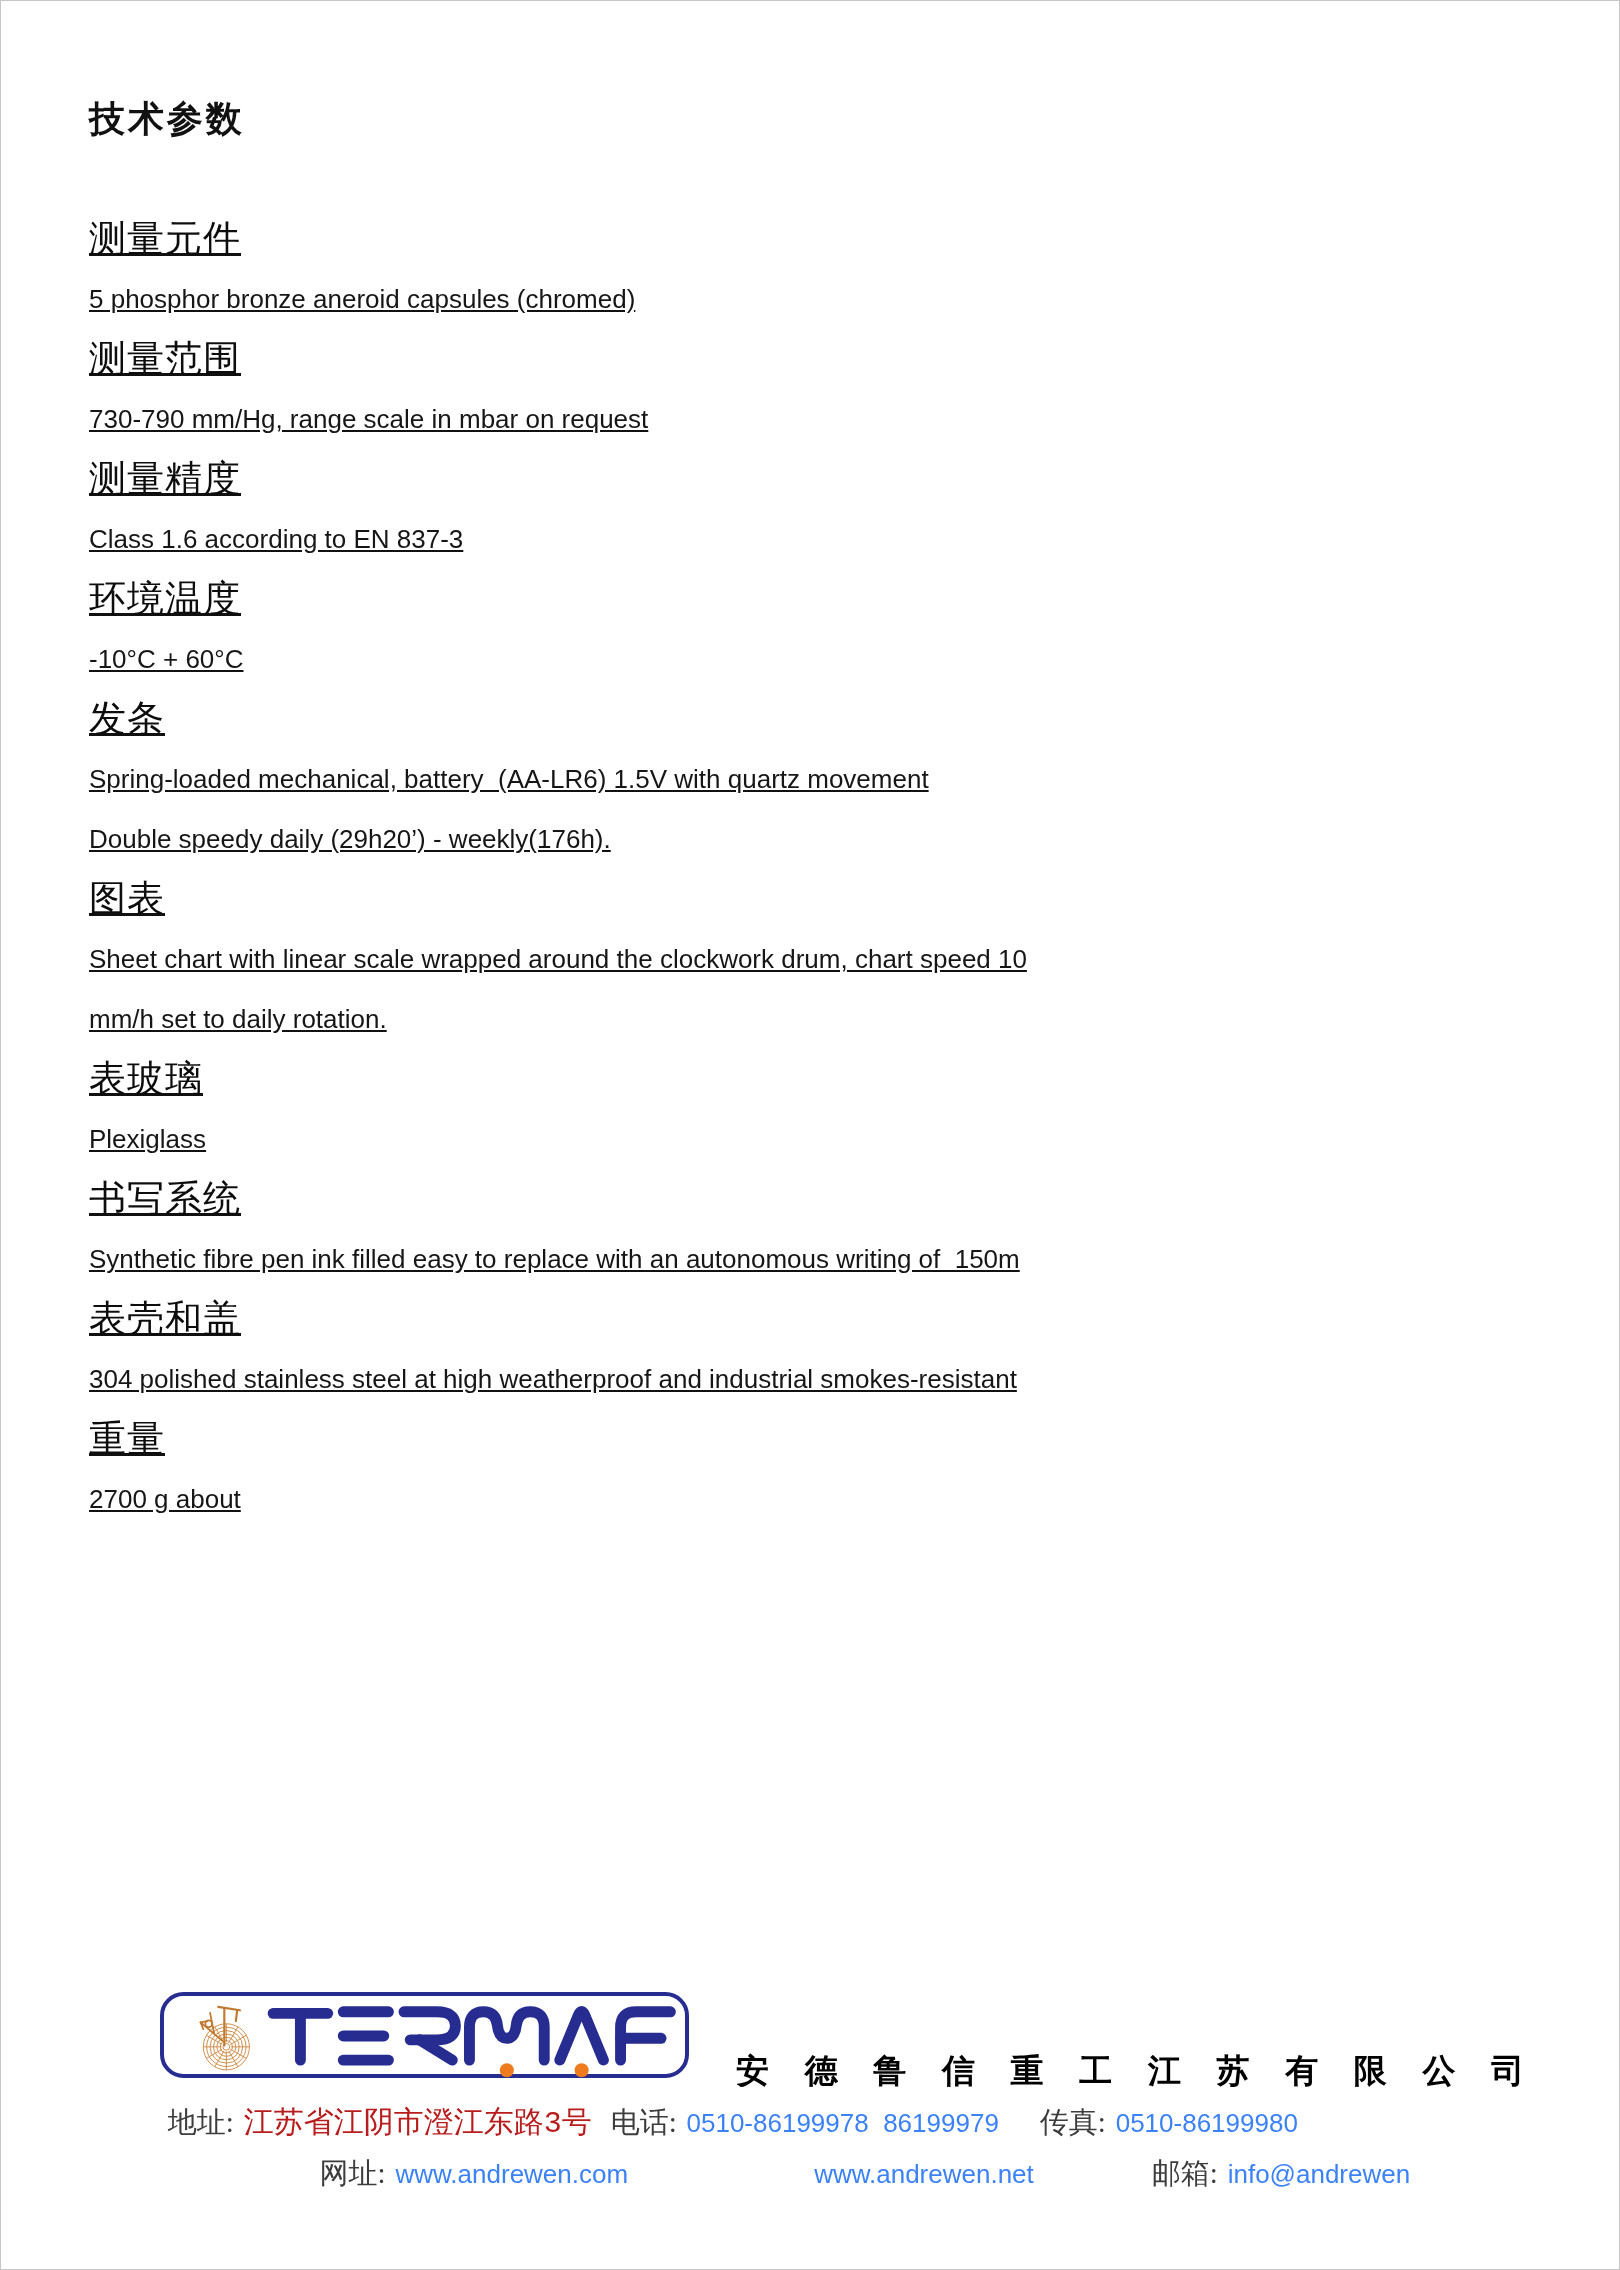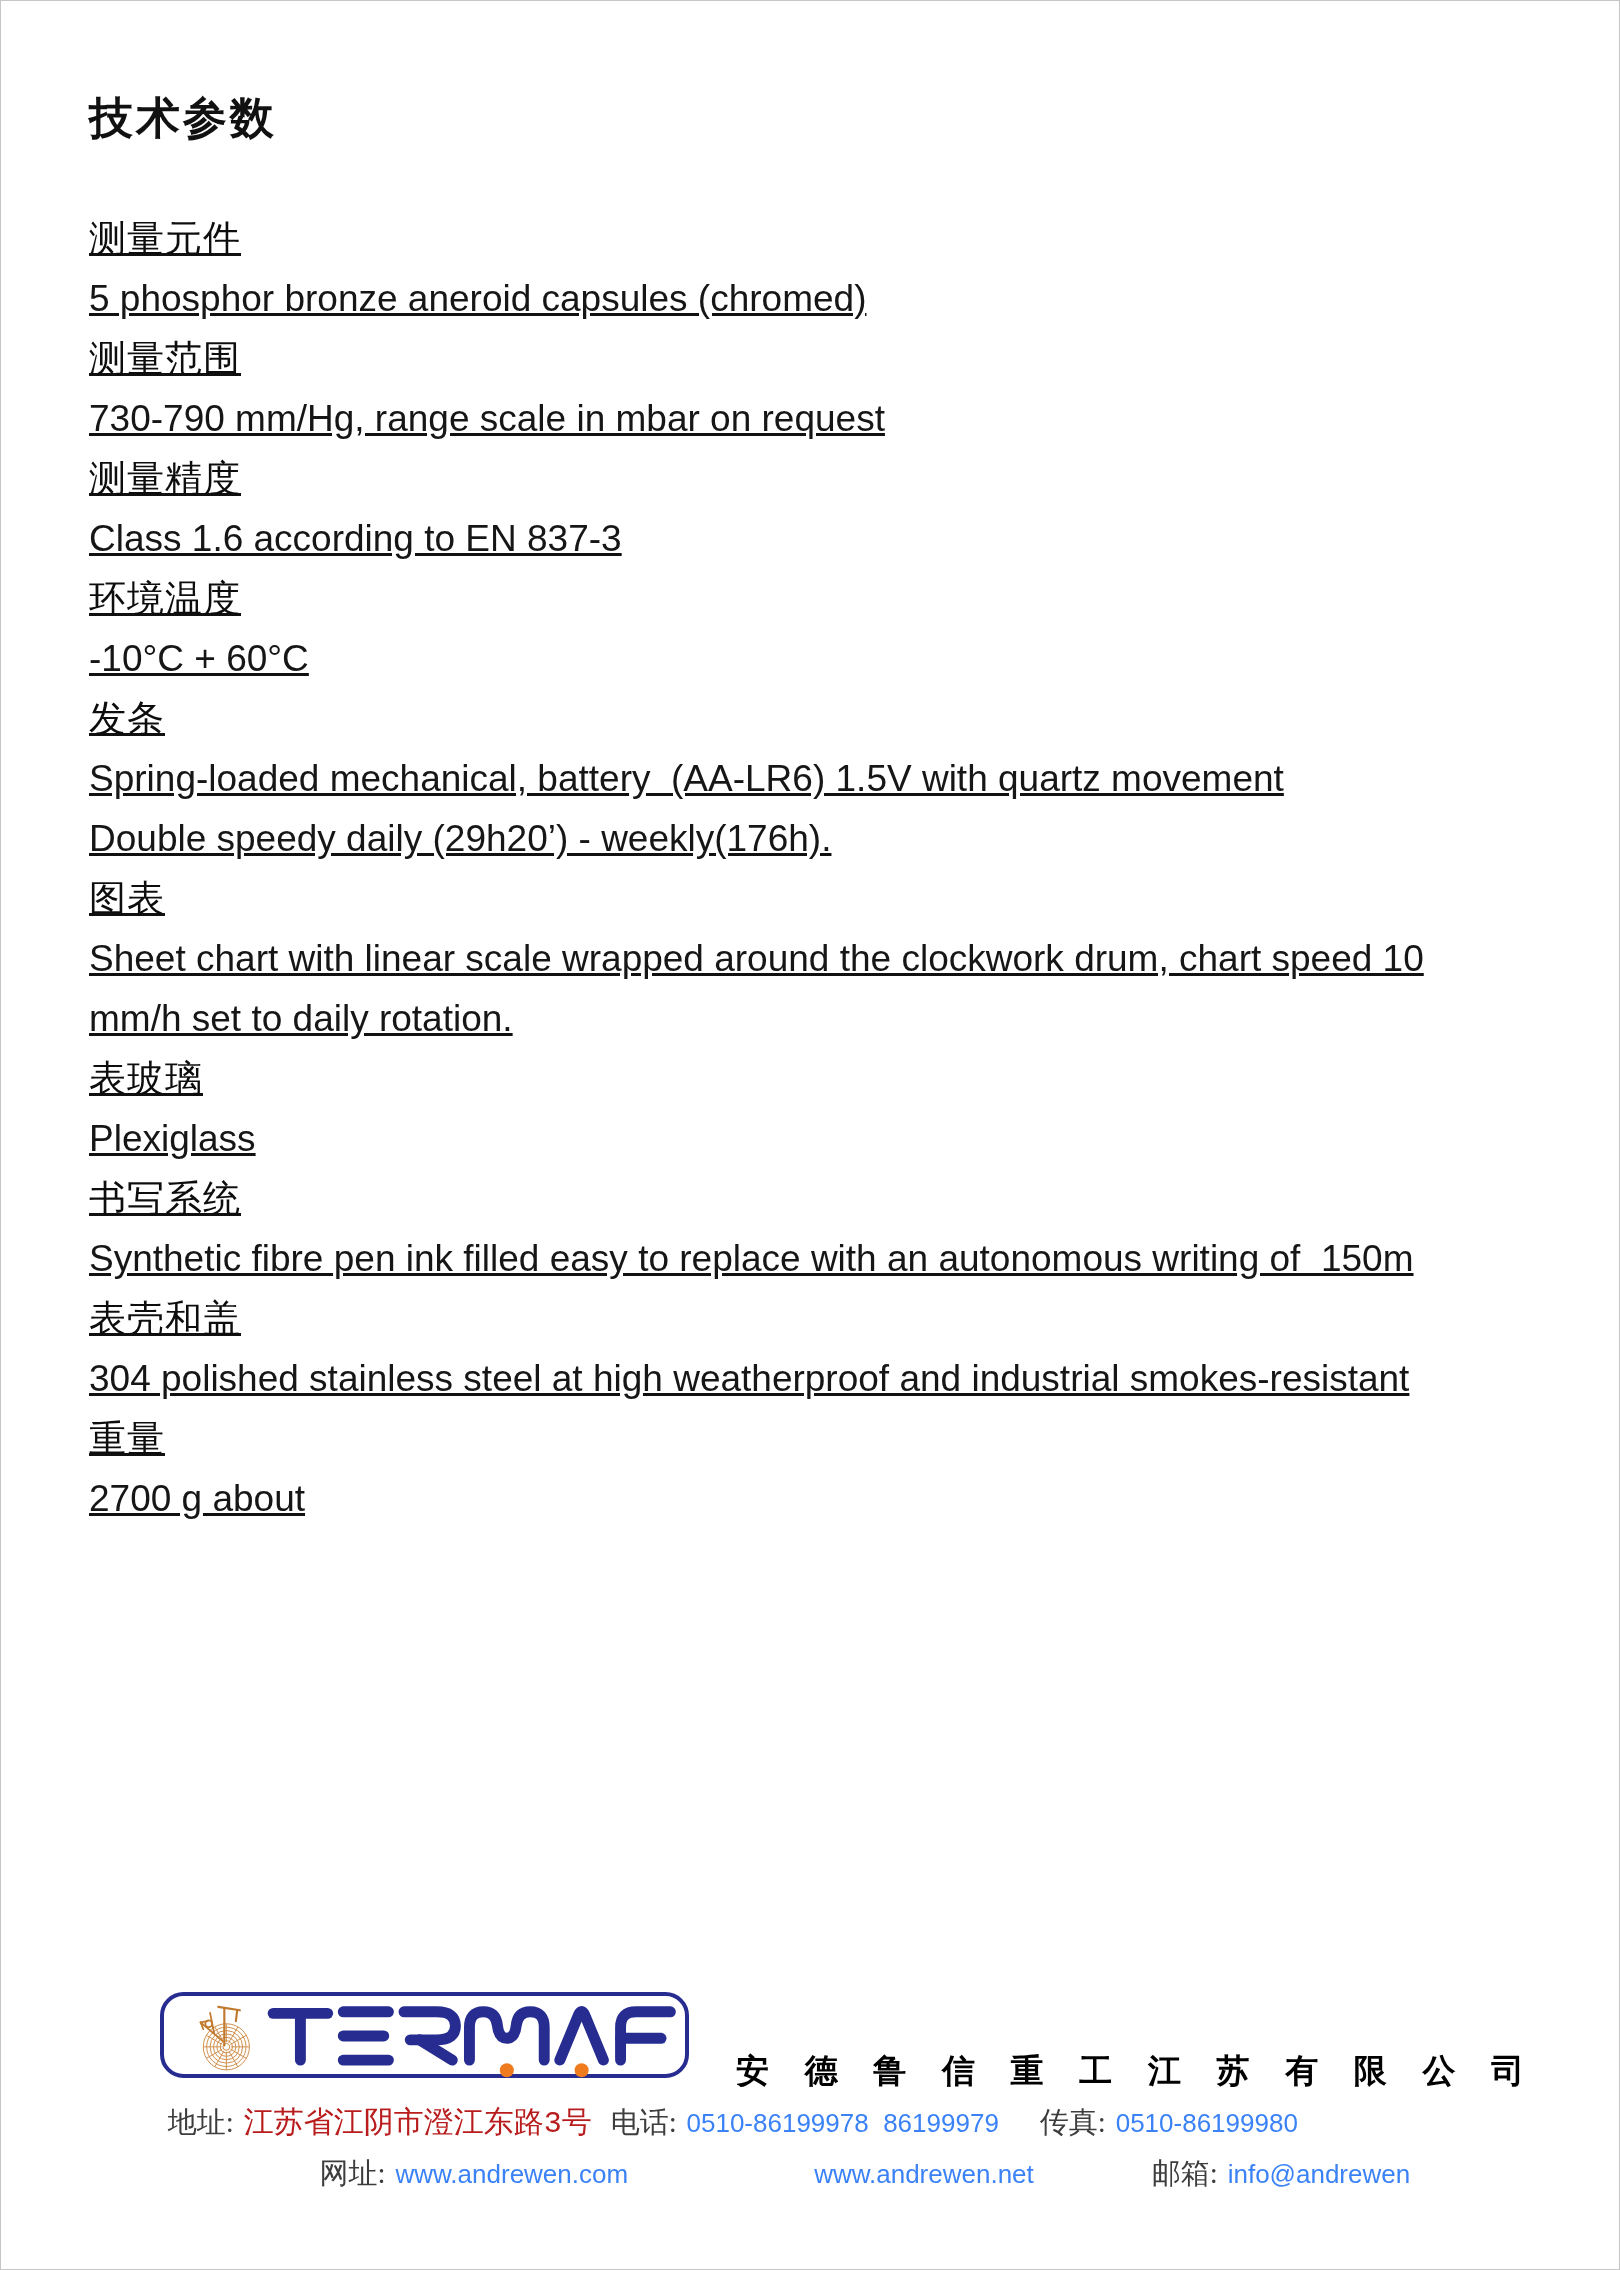--- a/index.html
+++ b/index.html
@@ -11,37 +11,37 @@
     box-sizing:border-box;
     overflow:hidden;
     font-family:"Liberation Sans", sans-serif;
     color:#111111;
   }
   .doc {
     position:absolute;
     left:88px; top:91px; width:1460px;
   }
   .doc-title {
-    font-size:44px;
+    font-size:36px;
     font-weight:bold;
     line-height:54px;
     letter-spacing:2.9px;
     margin:0 0 63px 0;
     font-family:"Liberation Serif","DejaVu Serif",serif;
   }
   .sec { margin:0;text-decoration:underline; }
   .zh {
     font-size:37px;
     line-height:60px;
     letter-spacing:1px;
     font-family:"Liberation Serif","DejaVu Serif",serif;
     color:#0d0d0d;
   }
   .en {
-    font-size:37px;
+    font-size:26px;
     line-height:60px;
     white-space:pre-wrap;
     color:#161616;
   }
   
   .footer { position:absolute; left:159px; top:1991px; width:1402px; }
   .footer-top { position:relative; height:88px; }
   .logo-box {
     position:absolute; left:0; top:0;
     width:529px; height:86px;

